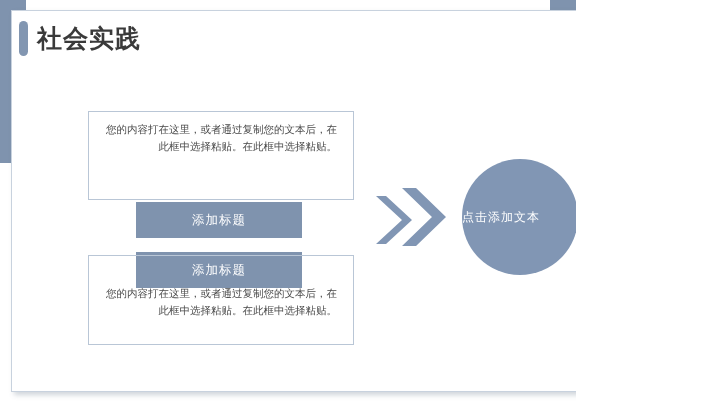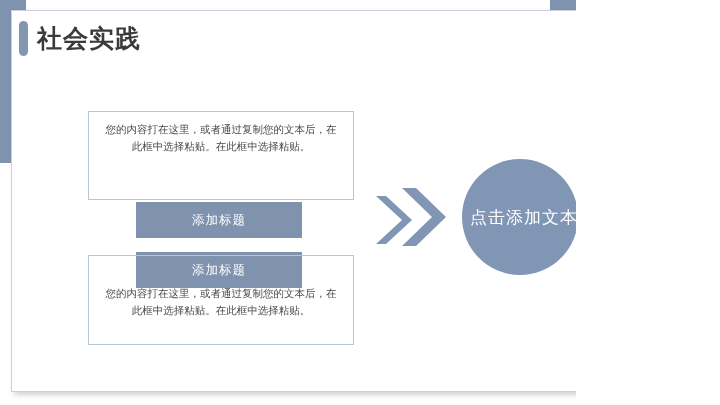--- a/index.html
+++ b/index.html
@@ -93,21 +93,21 @@
     top: 255px;
     width: 266px;
     height: 90px;
   }
   .txt-body {
     position: absolute;
     width: 232px;
     font-size: 10.5px;
     line-height: 17px;
     color: #4a4a4a;
-    text-align: center;
+    text-align: right;
   }
   .txt-body-top {
     left: 105px;
     top: 121px;
   }
   .txt-body-bottom {
     left: 105px;
     top: 285px;
   }
 
@@ -148,24 +148,24 @@
   .circle {
     position: absolute;
     left: 462px;
     top: 159px;
     width: 116px;
     height: 116px;
     border-radius: 50%;
     background: #8196b4;
     display: flex;
     align-items: center;
-    justify-content: flex-end;
+    justify-content: flex-start;
     text-align: center;
     color: #ffffff;
-    font-size: 17px;
+    font-size: 12px;
     line-height: 23px;
     letter-spacing: 1px;
   }
 </style>
 </head>
 <body>
 
 <div class="slide">
 
   <div class="edge-bar edge-bar-left"></div>

